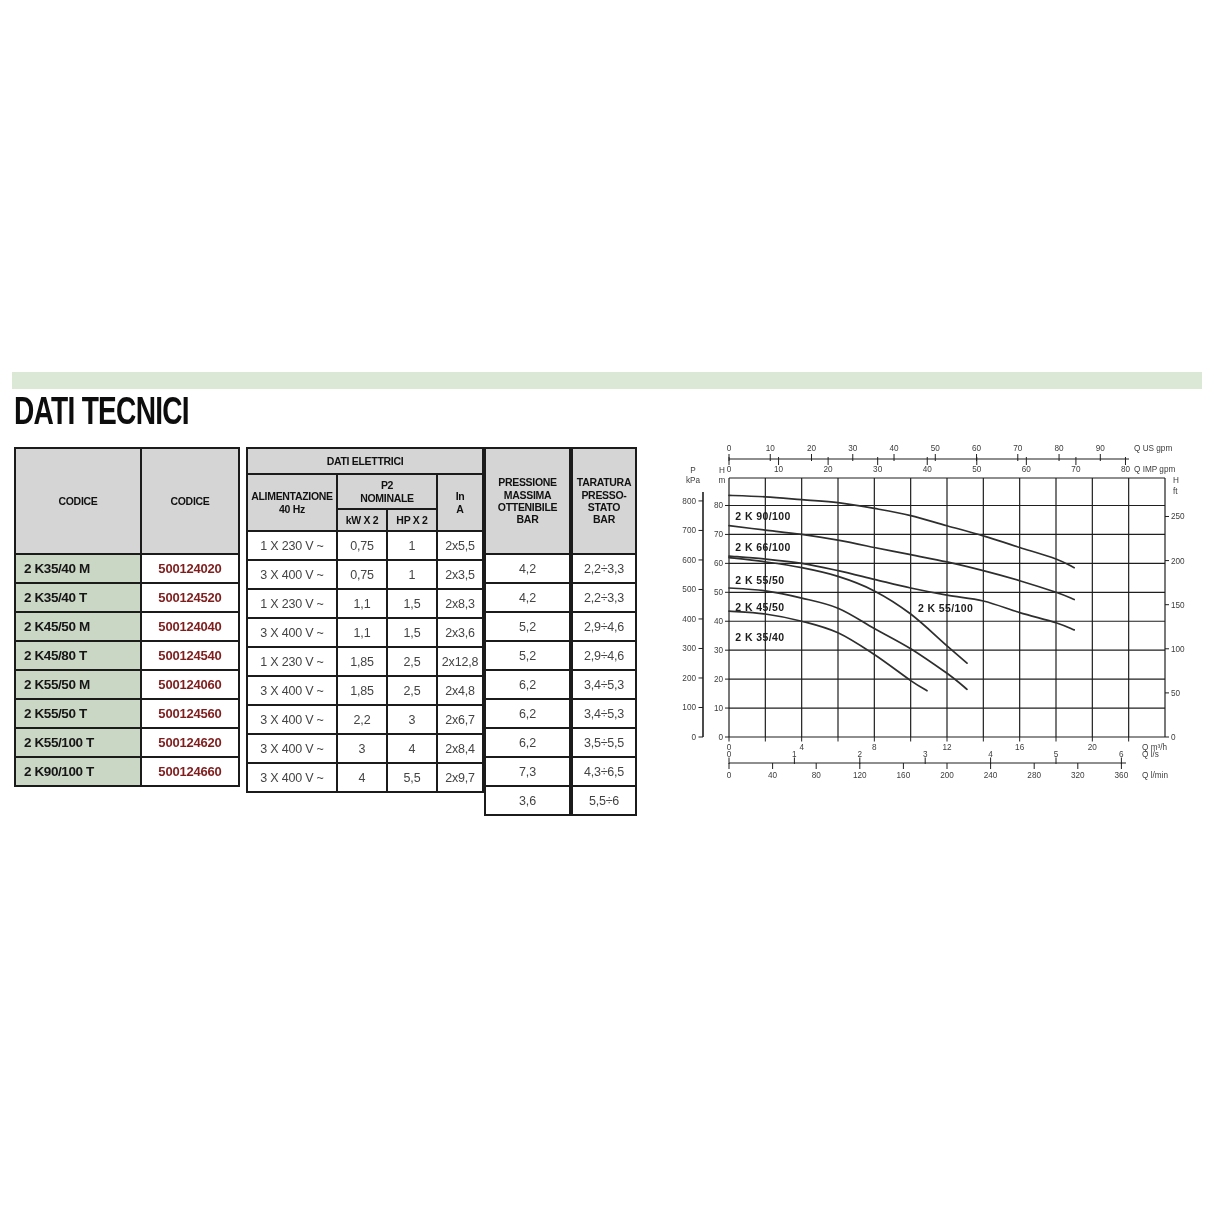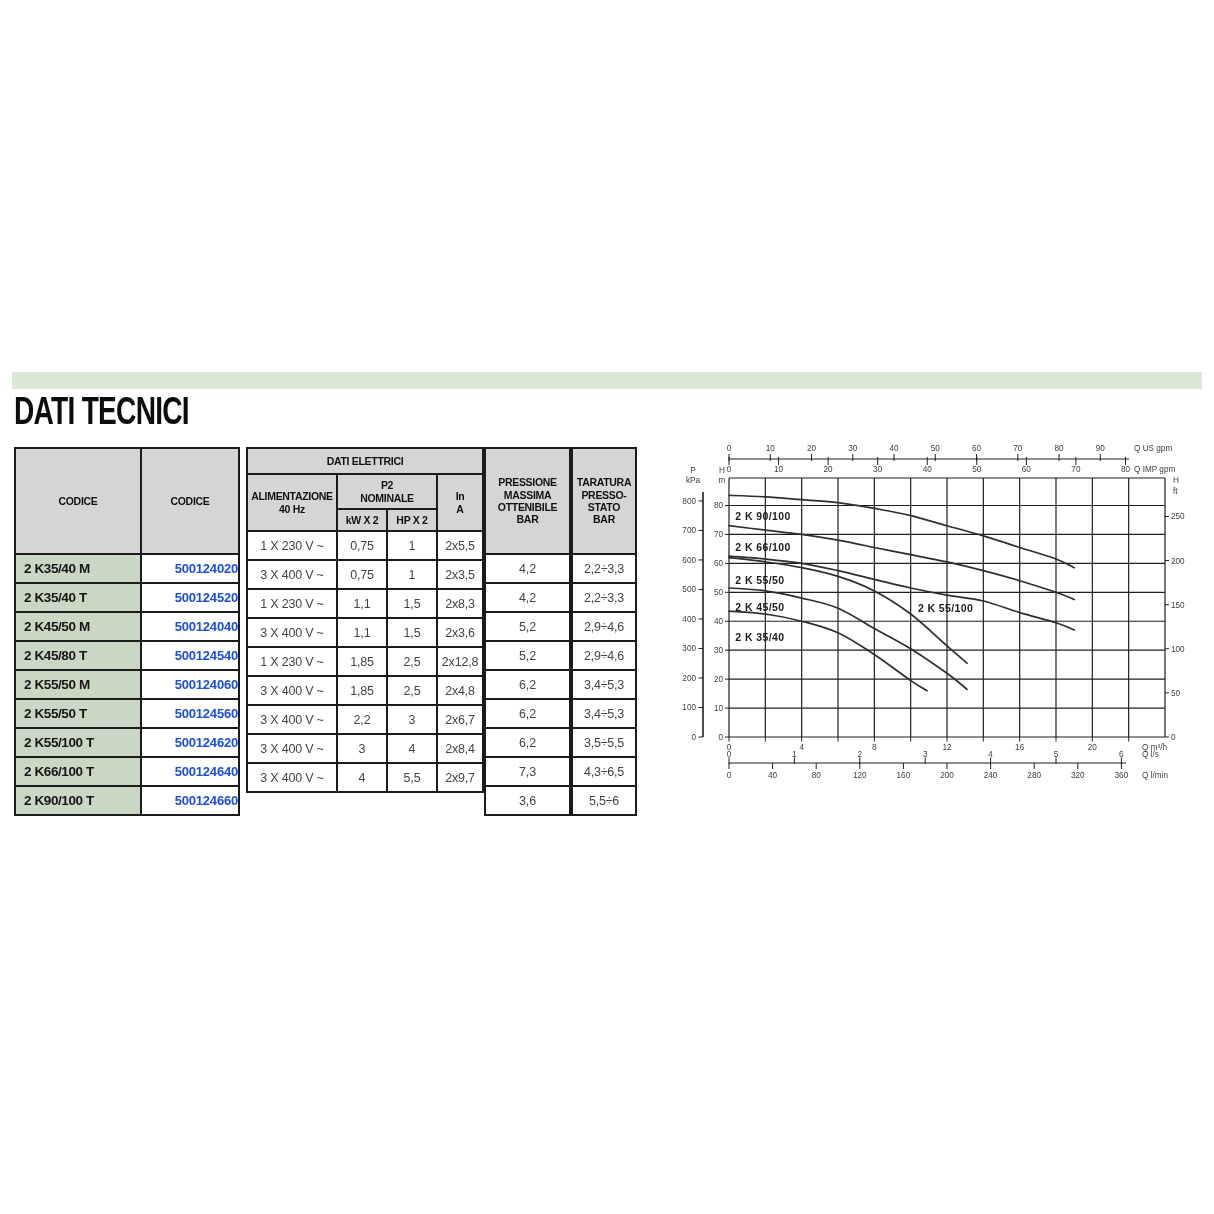--- a/index.html
+++ b/index.html
@@ -10,21 +10,21 @@
          color:#0d0d0d;letter-spacing:-1px;transform:scaleX(0.74);transform-origin:left top;
          white-space:nowrap;}
   table.tbl{position:absolute;border-collapse:collapse;table-layout:fixed;}
   .tbl th,.tbl td{border:2px solid #1b1b1b;padding:0;margin:0;text-align:center;
                   vertical-align:middle;overflow:hidden;}
   .tbl th{background:#d5d5d5;font-weight:bold;font-size:10.5px;line-height:1.18;
           color:#111;white-space:pre-line;letter-spacing:-0.3px;}
   .tbl td{background:#fff;font-size:12.5px;color:#444;letter-spacing:-0.2px;}
   td.model{background:#cbd7c5;text-align:left;padding-left:8px;font-weight:bold;
            font-size:13.5px;color:#161616;letter-spacing:-0.4px;}
-  td.code{font-weight:bold;font-size:13px;color:#1d4ed8;text-align:right;}
+  td.code{font-weight:bold;font-size:13px;color:#7f1d1d;}
   tr.hrow{height:106px;}
   tr.brow{height:29px;}
   tr.er1{height:26px;} tr.er2{height:35px;} tr.er3{height:22px;}
   .chart{position:absolute;left:680px;top:437px;width:535px;height:380px;}
   .chart svg text{font-family:"Liberation Sans",sans-serif;}
 </style>
 </head>
 <body>
 
 <div class="canvas">
@@ -63,24 +63,20 @@
           <td class="model">2 K55/50 M</td>
           <td class="code">500124060</td>
         </tr>
     <tr class="brow">
           <td class="model">2 K55/50 T</td>
           <td class="code">500124560</td>
         </tr>
     <tr class="brow">
           <td class="model">2 K55/100 T</td>
           <td class="code">500124620</td>
-        </tr>
-    <tr class="brow">
-          <td class="model">2 K66/100 T</td>
-          <td class="code">500124640</td>
         </tr>
     <tr class="brow">
           <td class="model">2 K90/100 T</td>
           <td class="code">500124660</td>
         </tr>
   </tbody>
     </table>
 
   <table class="tbl" style="left:246px;top:447px;width:236px;">
     <colgroup>

